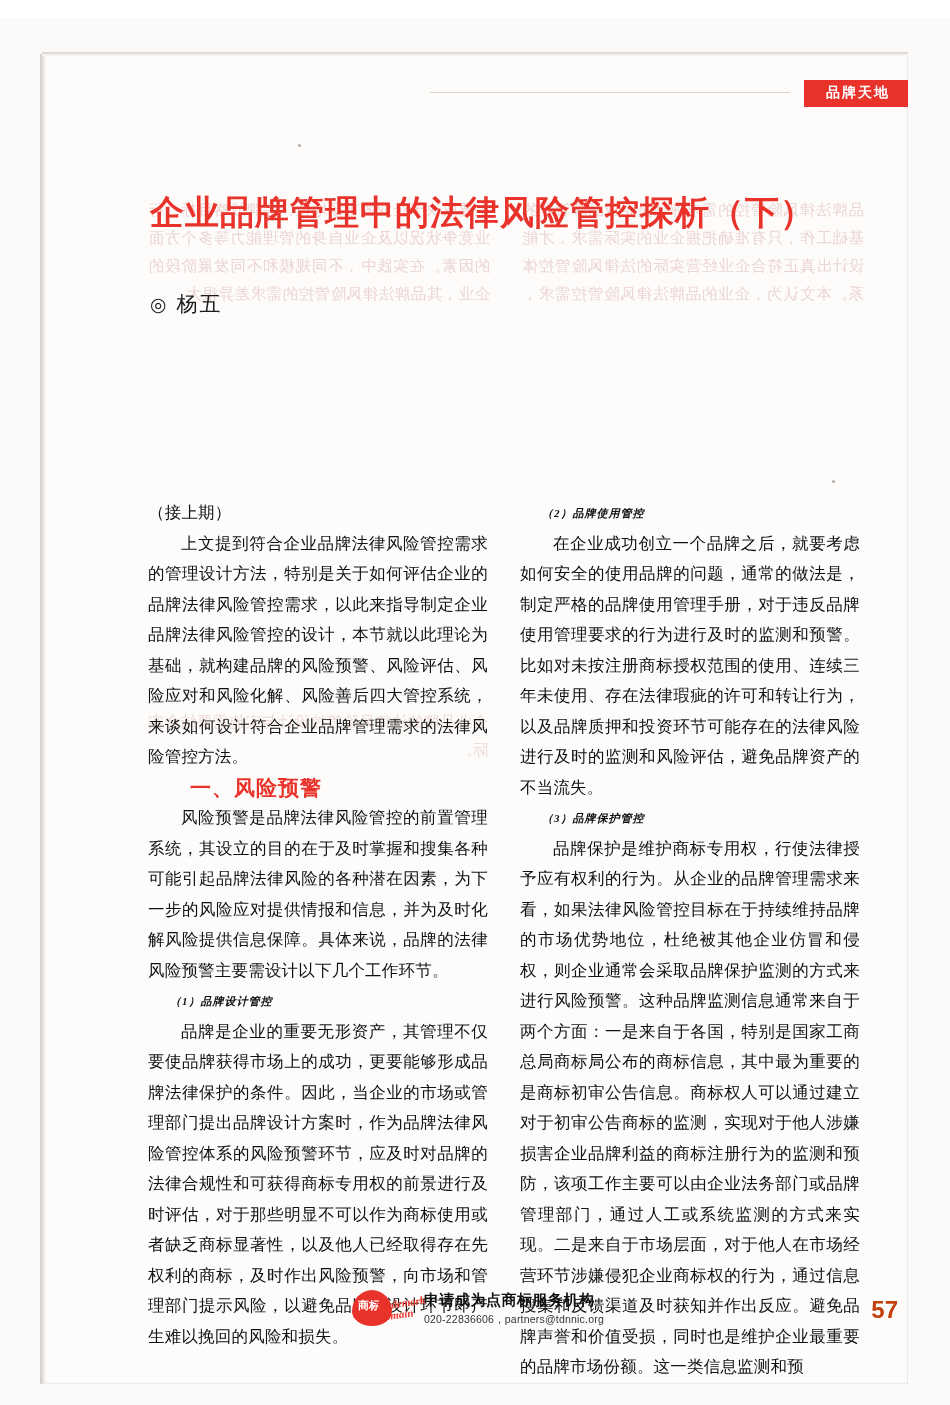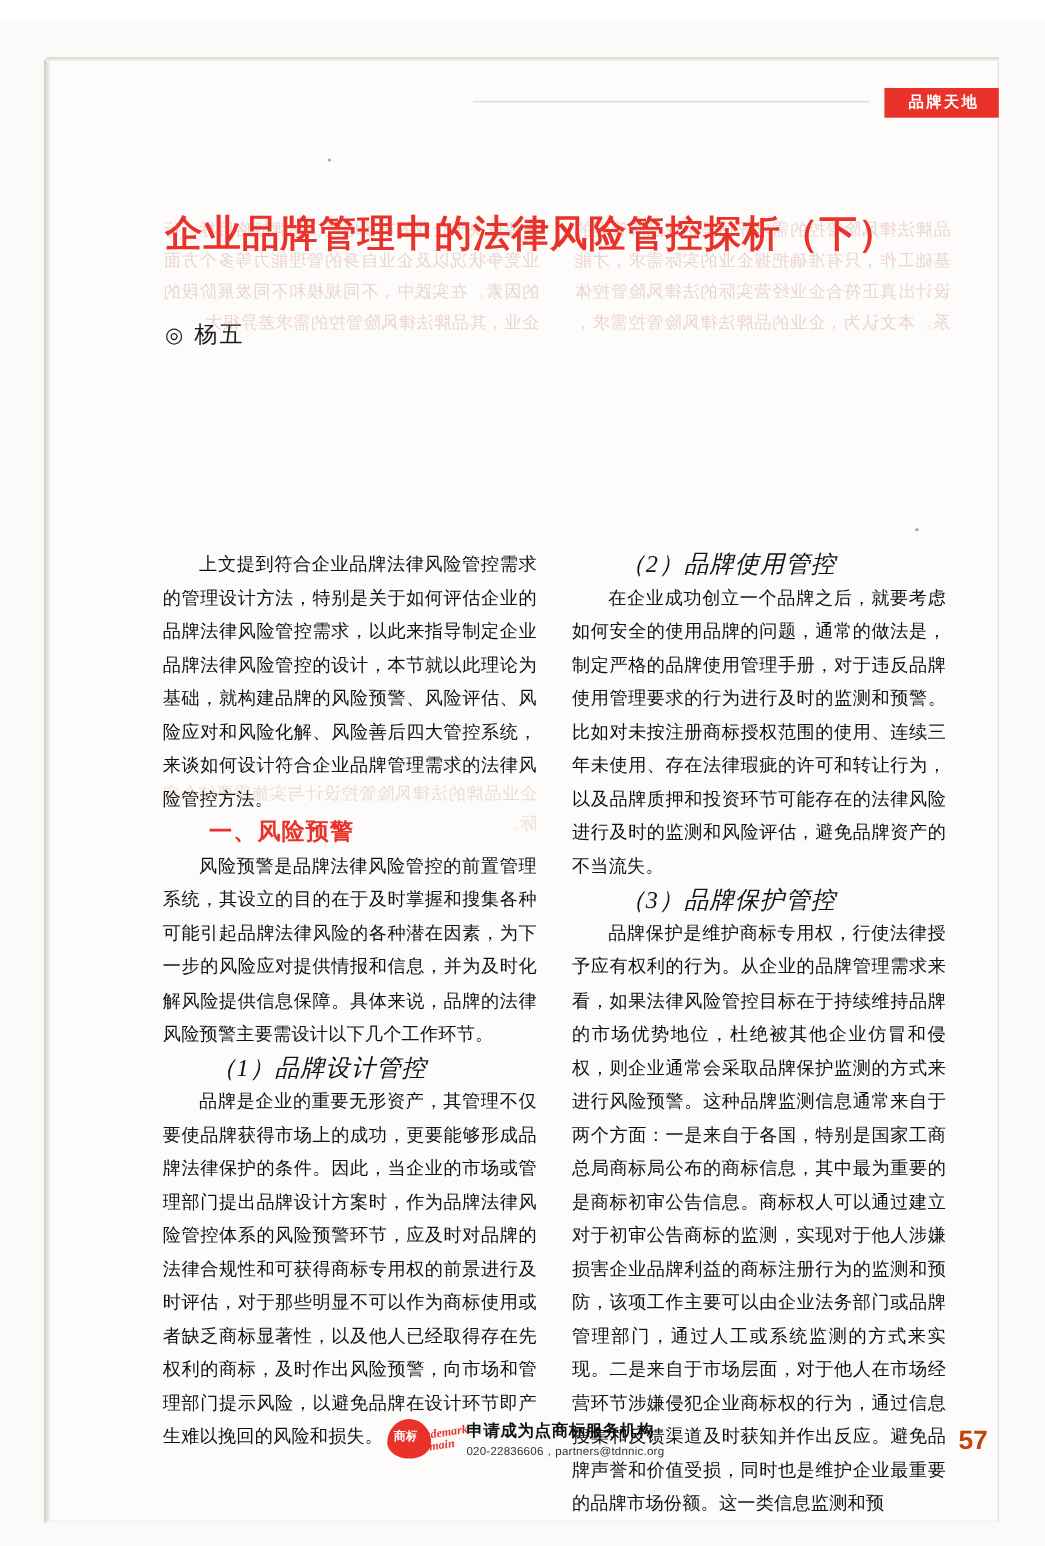--- a/index.html
+++ b/index.html
@@ -156,22 +156,22 @@
     font-family: "Liberation Sans", "DejaVu Sans", sans-serif;
     font-weight: bold;
     font-size: 21px;
     letter-spacing: 1px;
     text-indent: 0;
   }
   .sub-head {
     margin: 0;
     font-family: "Liberation Serif", "DejaVu Serif", serif;
     font-style: italic;
-    font-weight: normal;
-    font-size: 22px;
+    font-weight: bold;
+    font-size: 11px;
     text-indent: 0;
     letter-spacing: 1px;
   }
   
   .footer {
     position: absolute;
     left: 0;
     top: 1268px;
     width: 758px;
     height: 60px;
@@ -273,20 +273,21 @@
 
   <div class="ghost">品牌法律风险管控的需求评估是企业品牌管理的基础工作，只有准确把握企业的实际需求，才能设计出真正符合企业经营实际的法律风险管控体系。本文认为，企业的品牌法律风险管控需求，主要取决于企业的市场地位、品牌战略目标、行业竞争状况以及企业自身的管理能力等多个方面的因素。在实践中，不同规模和不同发展阶段的企业，其品牌法律风险管控的需求差异很大。</div>
   <div class="ghost2">企业品牌的法律风险管控设计与实施需要结合实际。</div>
 
   <div class="title">企业品牌管理中的法律风险管控探析（下）</div>
   <div class="byline">
     <span class="bullet">◎</span><span>杨五</span>
   </div>
 
   <div class="col col-left">
+    <p class="noindent">（接上期）</p>
     <p>上文提到符合企业品牌法律风险管控需求的管理设计方法，特别是关于如何评估企业的品牌法律风险管控需求，以此来指导制定企业品牌法律风险管控的设计，本节就以此理论为基础，就构建品牌的风险预警、风险评估、风险应对和风险化解、风险善后四大管控系统，来谈如何设计符合企业品牌管理需求的法律风险管控方法。</p>
     <p class="sec-head">一、风险预警</p>
     <p>风险预警是品牌法律风险管控的前置管理系统，其设立的目的在于及时掌握和搜集各种可能引起品牌法律风险的各种潜在因素，为下一步的风险应对提供情报和信息，并为及时化解风险提供信息保障。具体来说，品牌的法律风险预警主要需设计以下几个工作环节。</p>
     <p class="sub-head">（1）品牌设计管控</p>
     <p>品牌是企业的重要无形资产，其管理不仅要使品牌获得市场上的成功，更要能够形成品牌法律保护的条件。因此，当企业的市场或管理部门提出品牌设计方案时，作为品牌法律风险管控体系的风险预警环节，应及时对品牌的法律合规性和可获得商标专用权的前景进行及时评估，对于那些明显不可以作为商标使用或者缺乏商标显著性，以及他人已经取得存在先权利的商标，及时作出风险预警，向市场和管理部门提示风险，以避免品牌在设计环节即产生难以挽回的风险和损失。</p>
   </div>
 
   <div class="col col-right">
     <p class="sub-head">（2）品牌使用管控</p>
     <p>在企业成功创立一个品牌之后，就要考虑如何安全的使用品牌的问题，通常的做法是，制定严格的品牌使用管理手册，对于违反品牌使用管理要求的行为进行及时的监测和预警。比如对未按注册商标授权范围的使用、连续三年未使用、存在法律瑕疵的许可和转让行为，以及品牌质押和投资环节可能存在的法律风险进行及时的监测和风险评估，避免品牌资产的不当流失。</p>

